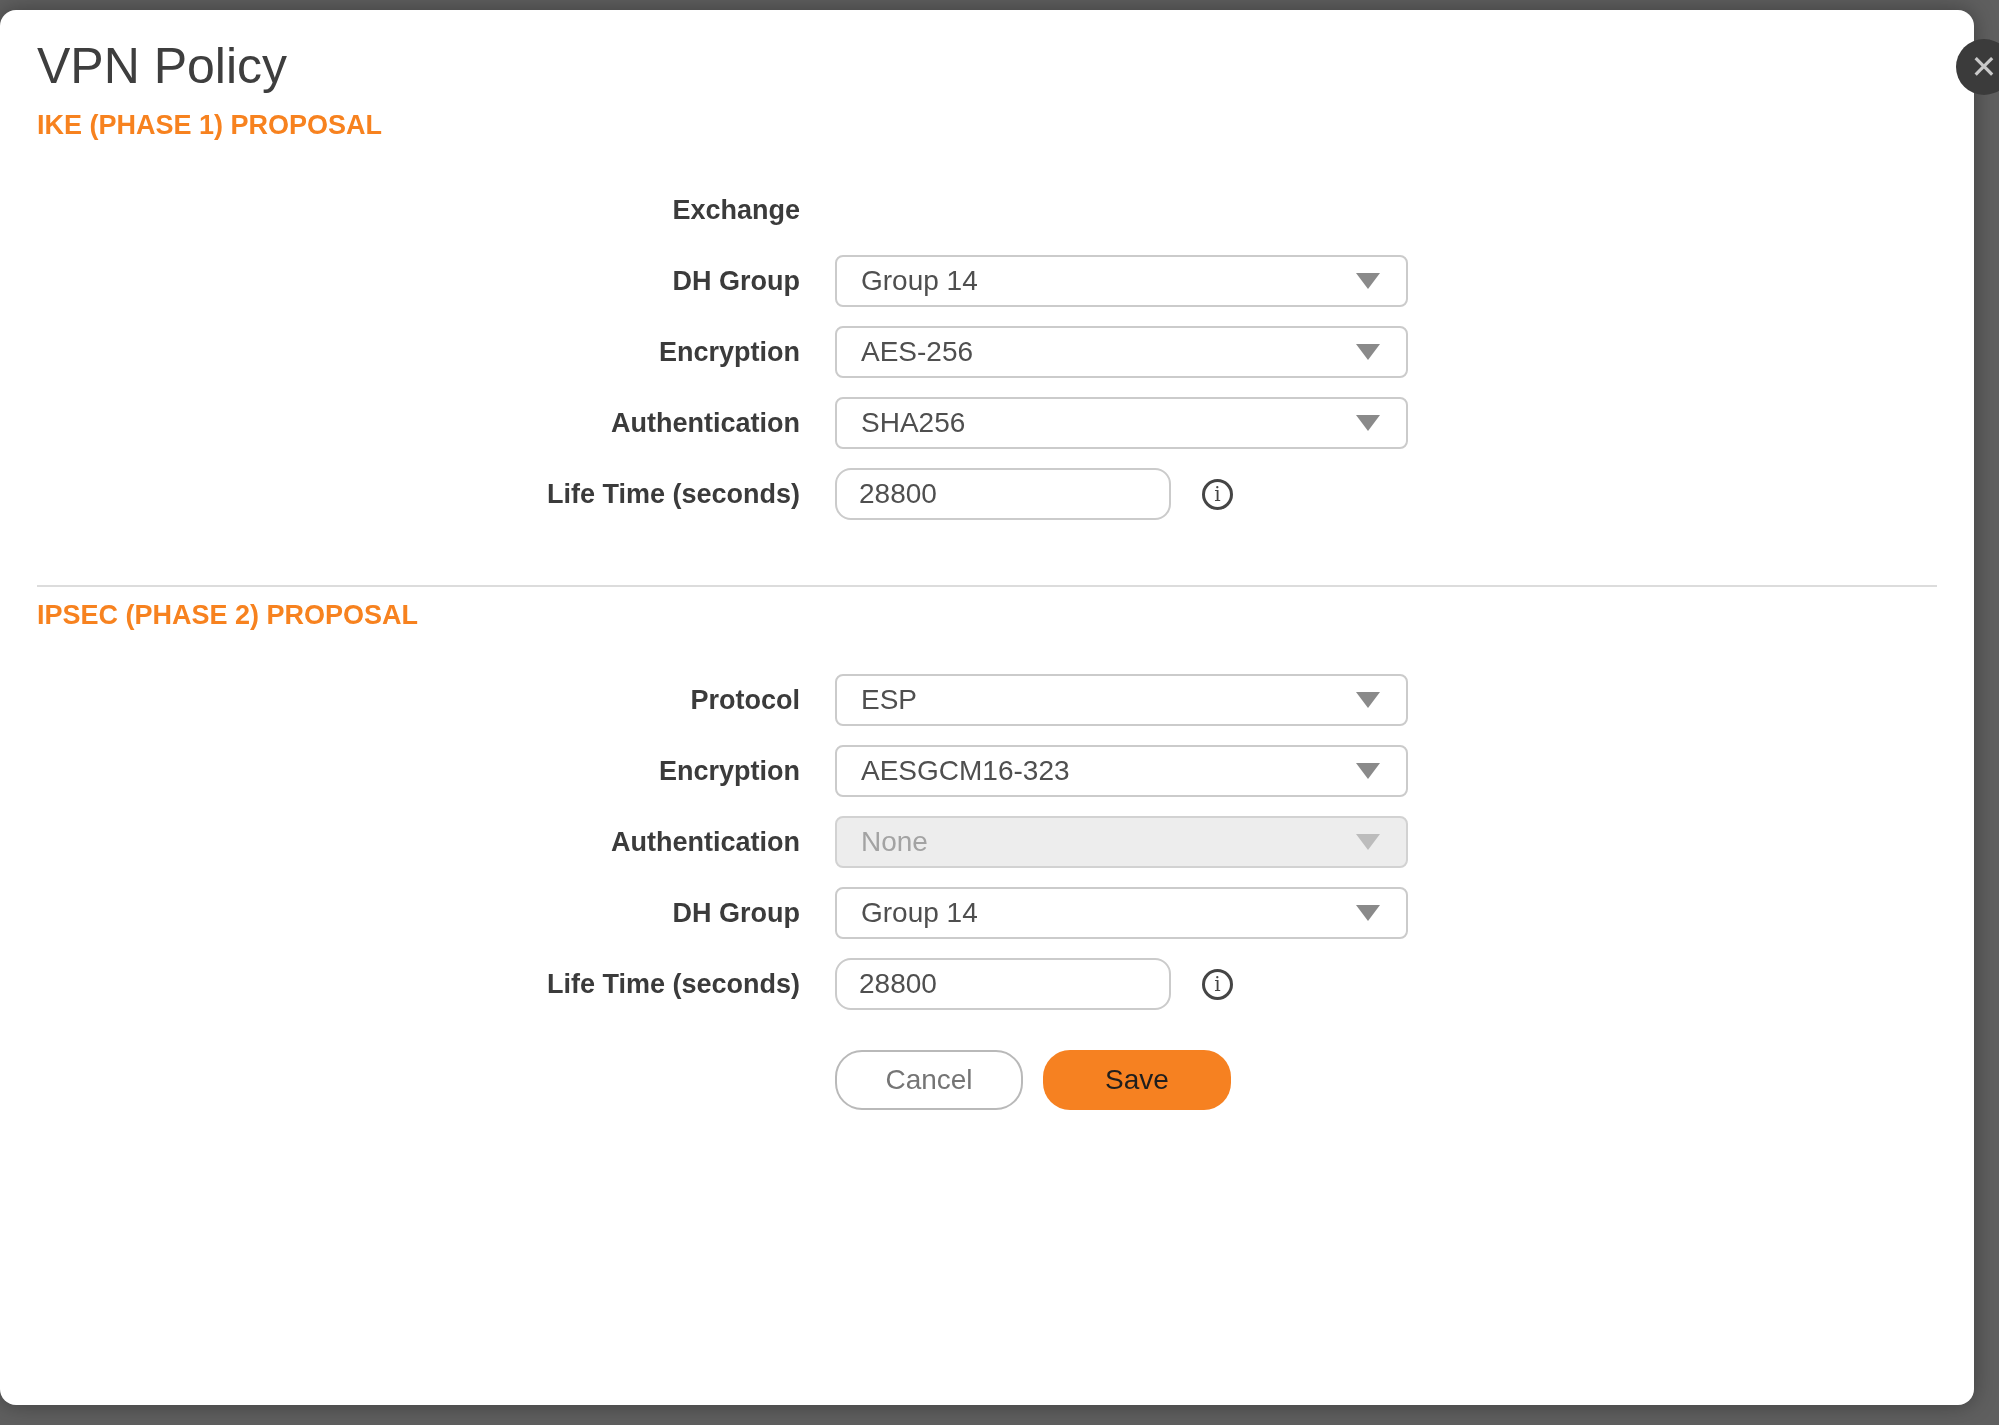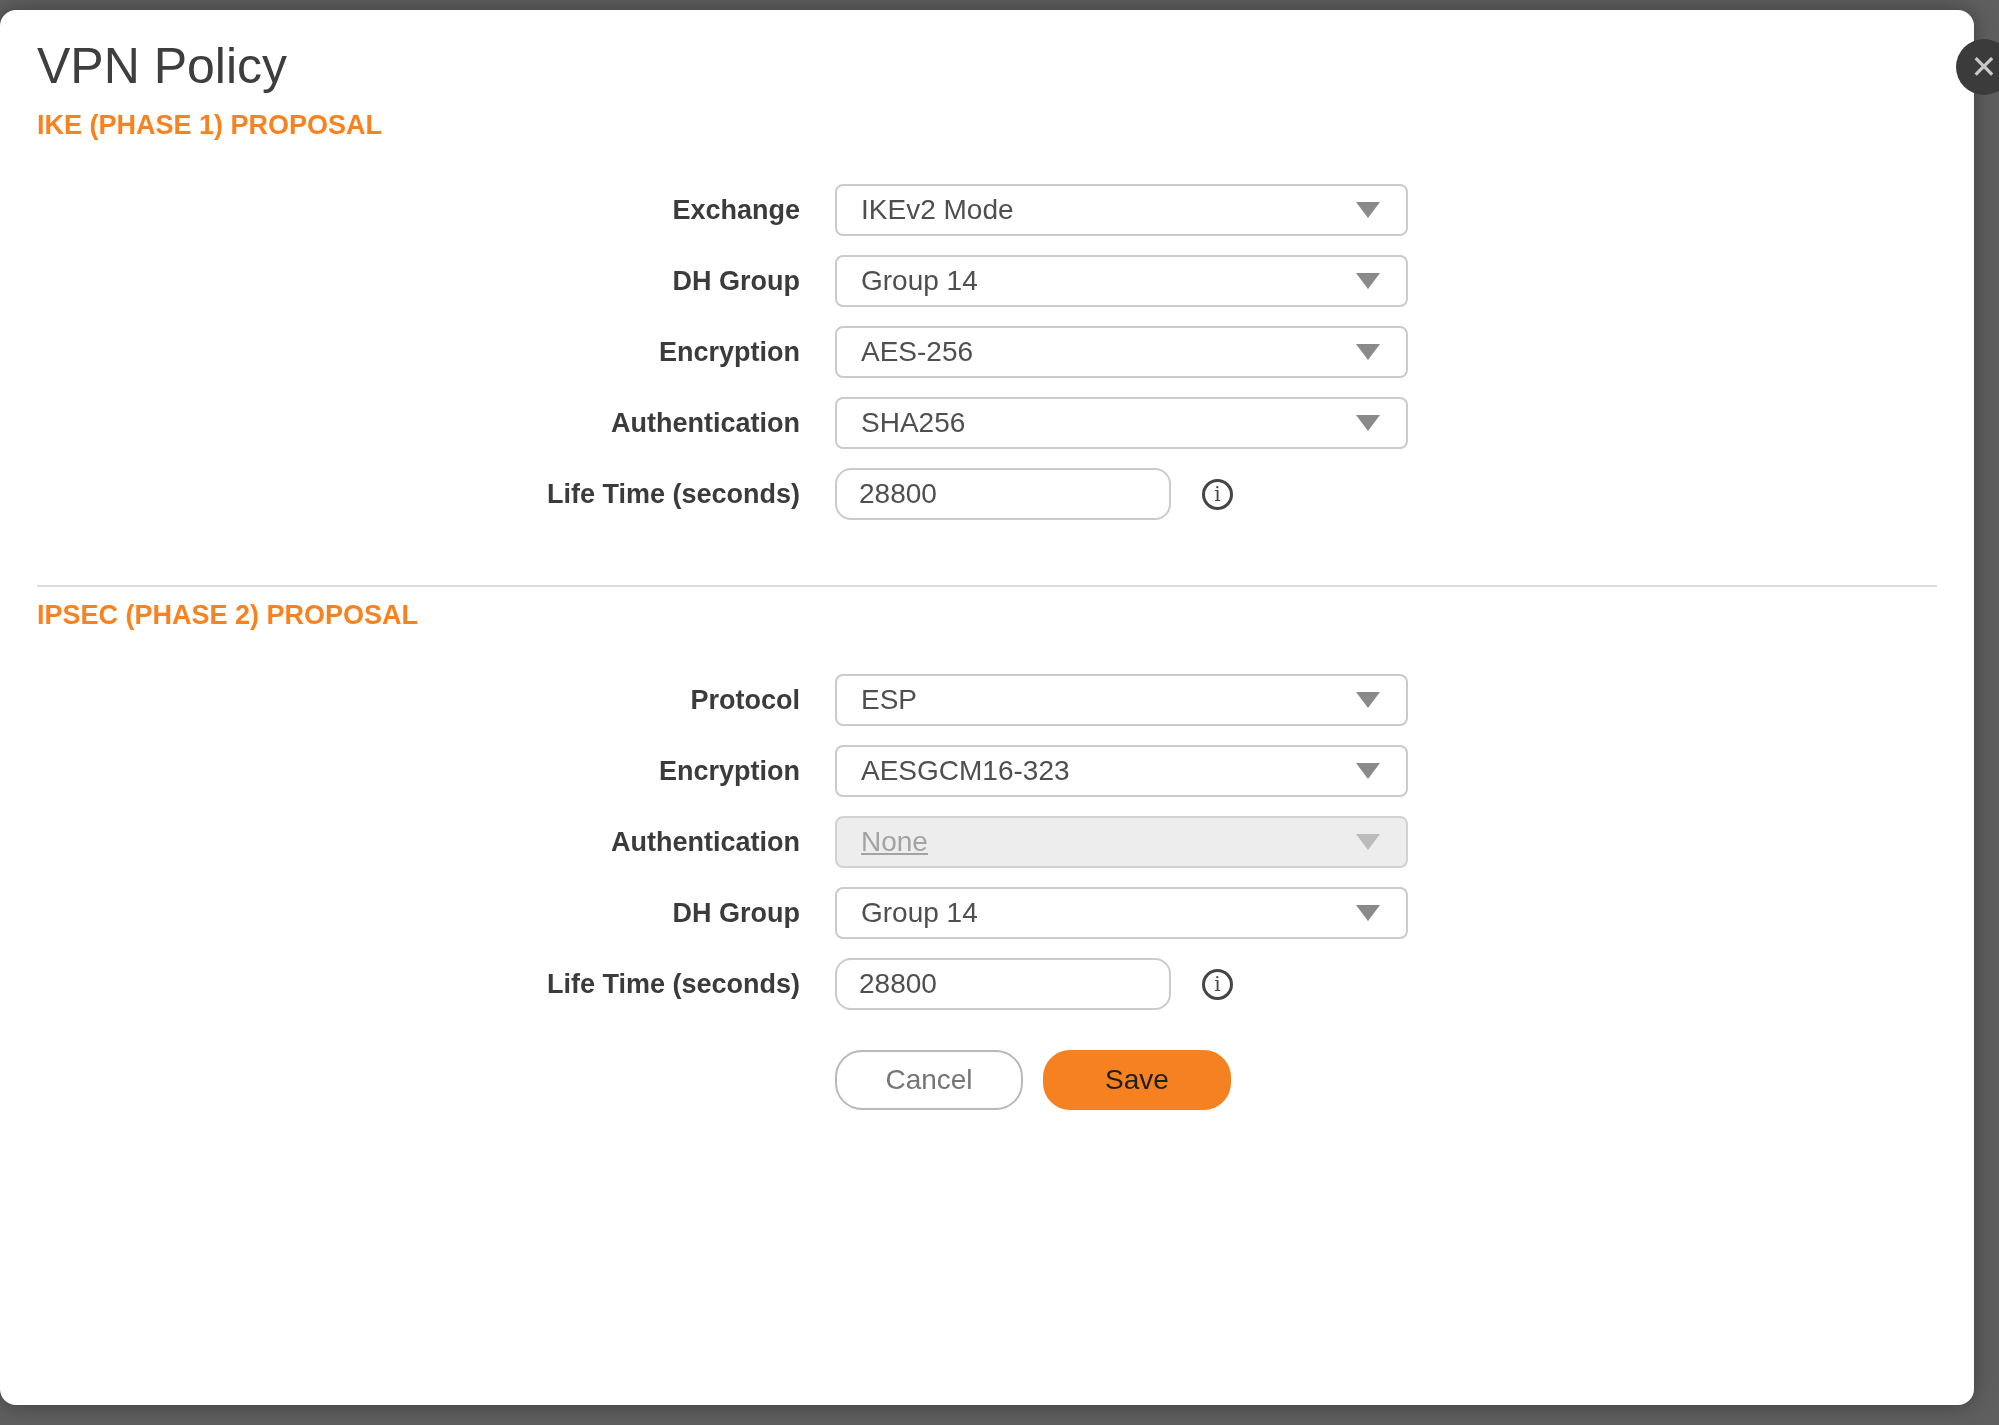--- a/index.html
+++ b/index.html
@@ -84,21 +84,21 @@
     padding:0 26px 0 24px;
     font-size:28px; color:#4f4f4f; cursor:pointer;
   }
   .caret {
     width:0; height:0; flex:none;
     border-left:12px solid transparent;
     border-right:12px solid transparent;
     border-top:16px solid #8a8a8a;
   }
   .select--disabled {
-    background:#ededed; color:#a3a3a3; border-color:#d2d2d2; cursor:default;text-decoration:underline;
+    background:#ededed; color:#a3a3a3; border-color:#d2d2d2; cursor:default;
   }
   .select--disabled .caret { border-top-color:#bcbcbc; }
 
   .text-input {
     width:336px; height:52px;
     border:2px solid #cbcbcb; border-radius:16px;
     padding:0 22px; font-size:28px; color:#4f4f4f;
     font-family:"Liberation Sans","DejaVu Sans",sans-serif;
     outline:none; background:#ffffff;
   }
@@ -140,26 +140,20 @@
 
 <div class="dialog">
 
   <h1 class="title">VPN Policy</h1>
 
 
   <div class="section-heading section-heading--first">IKE (PHASE 1) PROPOSAL</div>
 
   <div class="form-row form-row--lead">
     <div class="row-label">Exchange</div>
-    <div class="row-field">
-      <div class="select" role="combobox">
-        <span class="select-value">IKEv2 Mode</span>
-        <span class="caret"></span>
-      </div>
-    </div>
   </div>
 
   <div class="form-row">
     <div class="row-label">DH Group</div>
     <div class="row-field">
       <div class="select" role="combobox">
         <span class="select-value">Group 14</span>
         <span class="caret"></span>
       </div>
     </div>

